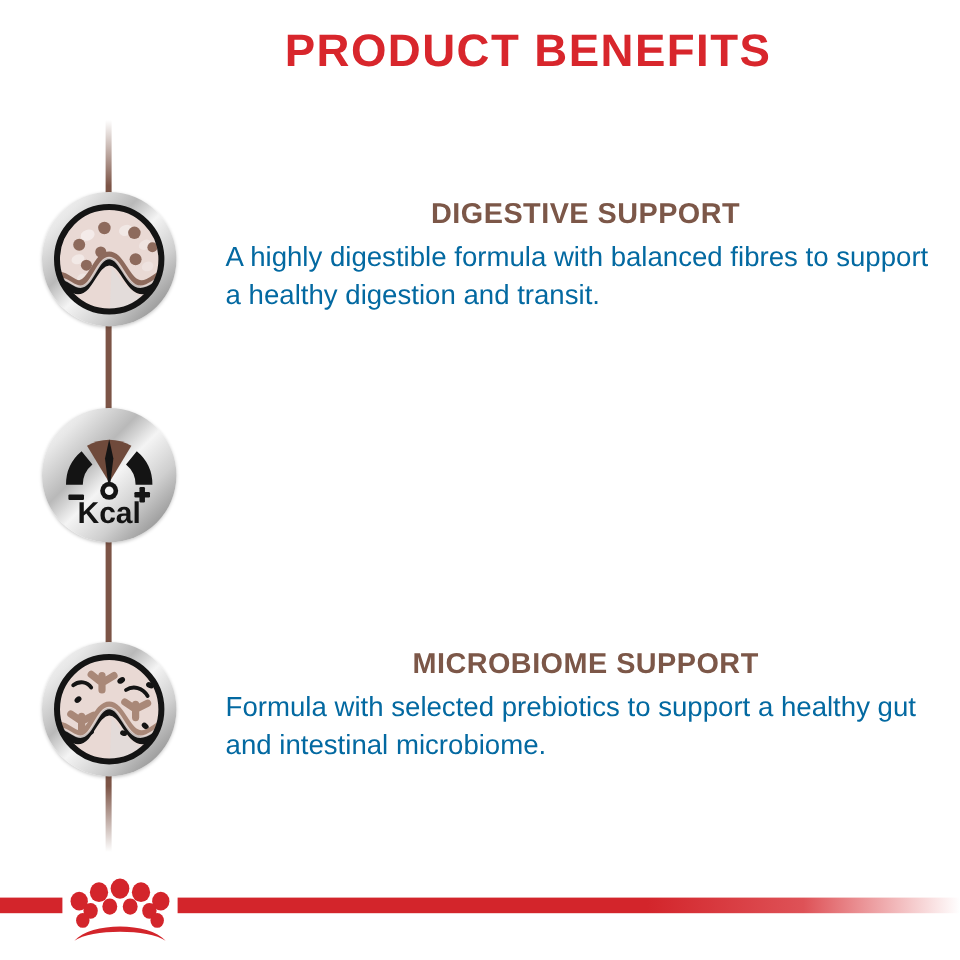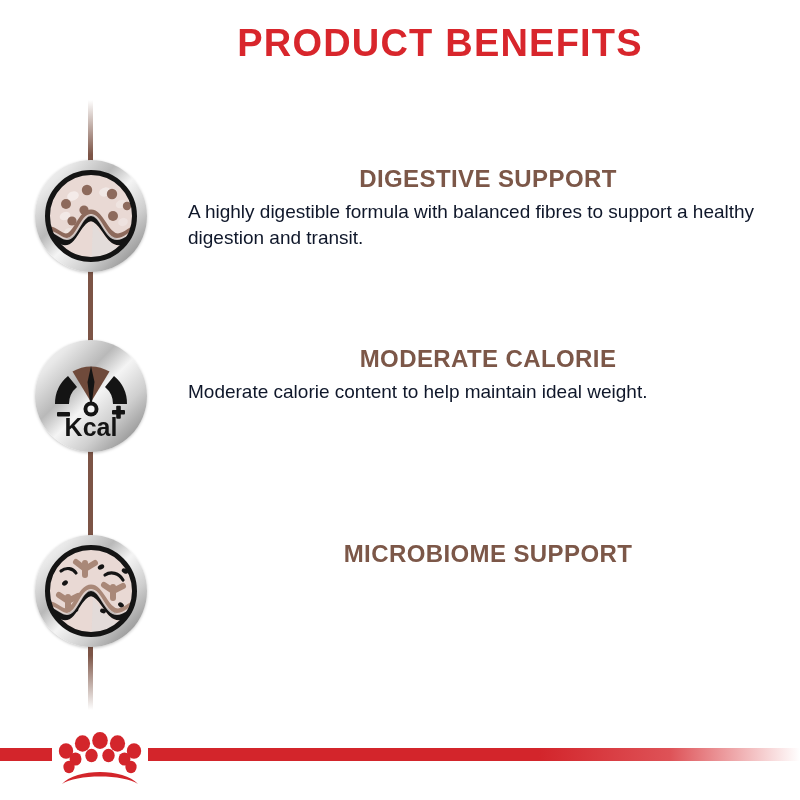--- a/index.html
+++ b/index.html
@@ -84,23 +84,23 @@
     font-size: 24px;
     font-weight: bold;
     color: #7c5748;
     letter-spacing: 0.4px;
     line-height: 1.1;
     margin-bottom: 7px;
     font-family: "Liberation Sans", sans-serif;
     text-align: center;
   }
   .benefit-body {
-    font-size: 19px;
+    font-size: 23px;
     line-height: 1.33;
-    color: #0f172a;
+    color: #0369a1;
     font-family: "Liberation Sans", sans-serif;
     max-width: 588px;
   }
 
   
   .footer {
     position: absolute;
     left: 0;
     bottom: 0;
     width: 800px;
@@ -204,24 +204,20 @@
 
       <rect x="22" y="72" width="13" height="4.6" rx="1" fill="#141414"></rect>
 
       <rect x="77" y="70" width="13" height="4.6" rx="1" fill="#141414"></rect>
       <rect x="81.2" y="65.8" width="4.6" height="13" rx="1" fill="#141414"></rect>
 
       <text x="56" y="96" text-anchor="middle" font-family="Liberation Sans, sans-serif" font-size="25" font-weight="bold" fill="#141414">Kcal</text>
     </svg>
   </div>
 
-  <div class="benefit-text">
-    <div class="benefit-heading">MODERATE CALORIE</div>
-    <div class="benefit-body">Moderate calorie content to help maintain ideal weight.</div>
-  </div>
 </div>
 
 <div class="benefit-row row-2">
 
   <div class="medallion">
     <svg viewBox="0 0 112 112" xmlns="http://www.w3.org/2000/svg">
       <defs>
         <clipPath id="clipInner3">
             <circle cx="56" cy="56" r="42"></circle>
           </clipPath>
@@ -255,20 +251,21 @@
 
         <path d="M8 74 C17 62 23 76 31 76 C41 76 45 52 56 52 C67 52 71 76 83 76 C93 76 99 62 110 68" fill="none" stroke="#a98878" stroke-width="5" stroke-linecap="round"></path>
         <path d="M10 77 C18 66 24 79 32 79 C42 79 46 55 56 55 C66 55 70 79 82 79 C92 79 98 66 108 71" fill="none" stroke="#f0e6e3" stroke-width="2" stroke-linecap="round" opacity="0.8"></path>
       </g>
       <circle cx="56" cy="56" r="43.5" fill="none" stroke="#141414" stroke-width="5"></circle>
     </svg>
   </div>
 
   <div class="benefit-text">
     <div class="benefit-heading">MICROBIOME SUPPORT</div>
+    <div class="benefit-body">Formula with selected prebiotics to support a healthy gut and intestinal microbiome.</div>
   </div>
 </div>
 
 <div class="footer">
   <div class="footer-bar-left"></div>
   <div class="footer-bar-right"></div>
 
   <div class="brand-logo">
     <svg viewBox="0 0 92 62" xmlns="http://www.w3.org/2000/svg">
       <g fill="#d3252b">

